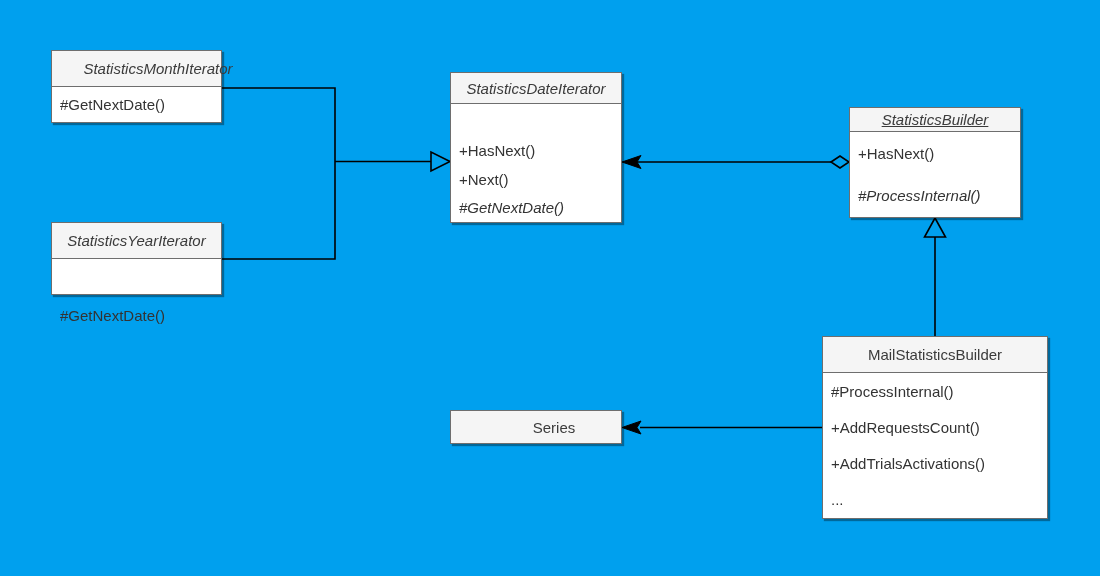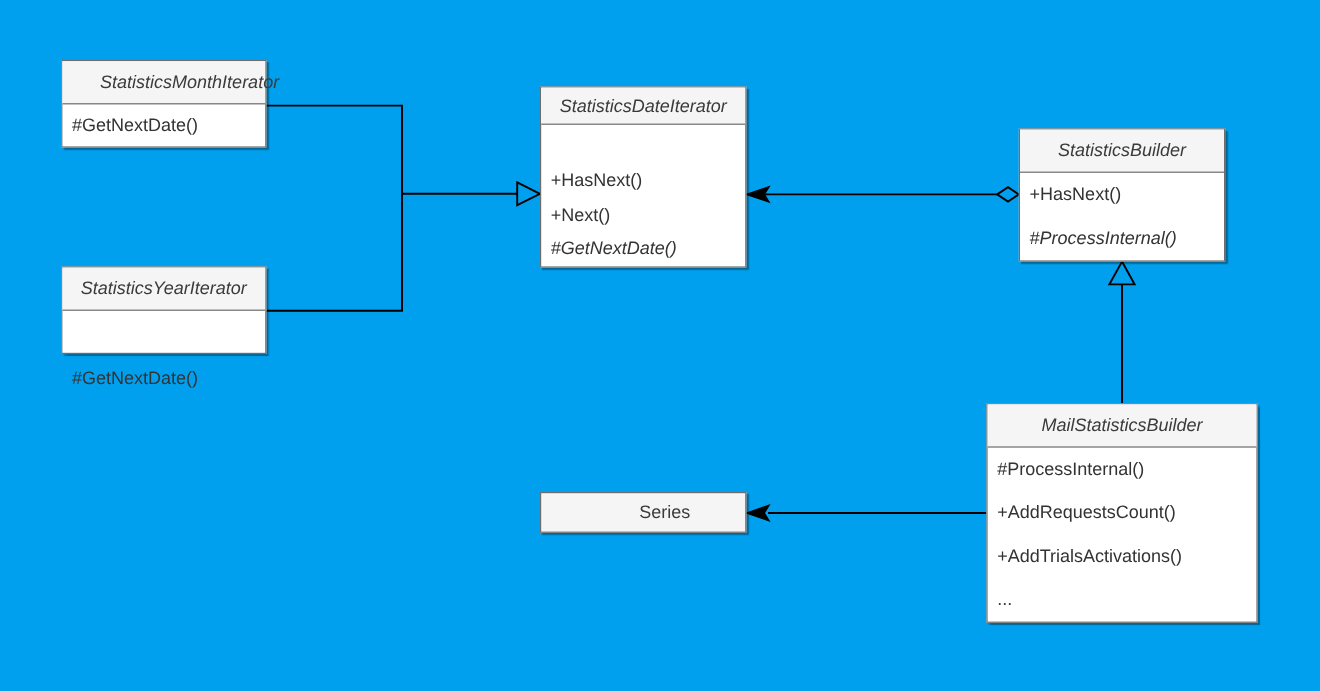--- a/index.html
+++ b/index.html
@@ -64,23 +64,23 @@
   .uml-method.abstract { font-style: italic; }
 
   
   #box-month   { left: 51px;  top: 50px;  width: 171px; height: 73px; }
   #box-month .uml-header { height: 36px; padding-left: 43px; }
   #box-year    { left: 51px;  top: 222px; width: 171px; height: 73px; gap: 48px; }
   #box-year .uml-header { height: 36px; }
   #box-date    { left: 450px; top: 72px;  width: 172px; height: 151px; gap: 32px; }
   #box-date .uml-header { height: 31px; }
   #box-builder { left: 849px; top: 107px; width: 172px; height: 111px; }
-  #box-builder .uml-header { height: 36px; }
+  #box-builder .uml-header { height: 24px; text-decoration: underline; }
   #box-mail    { left: 822px; top: 336px; width: 226px; height: 183px; }
-  #box-mail .uml-header { height: 36px; font-style: italic; }
+  #box-mail .uml-header { height: 36px; }
   #box-series  {
     left: 450px; top: 410px; width: 172px; height: 34px;
     background: var(--box-header);
     justify-content: center;
     padding-left: 36px;
   }
   #box-series .uml-header {
     border-bottom: none;
     background: transparent;
     height: 100%;

